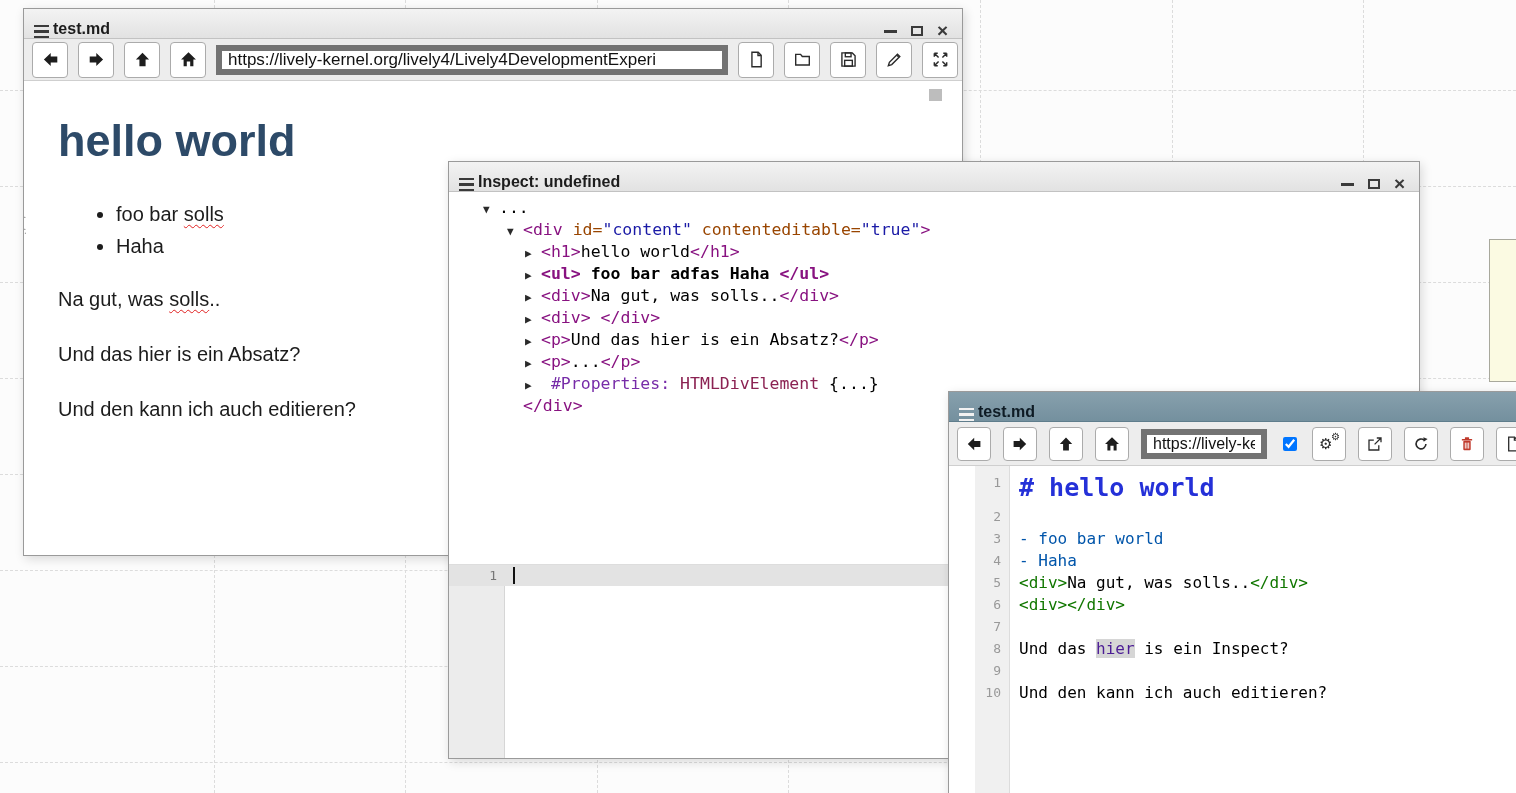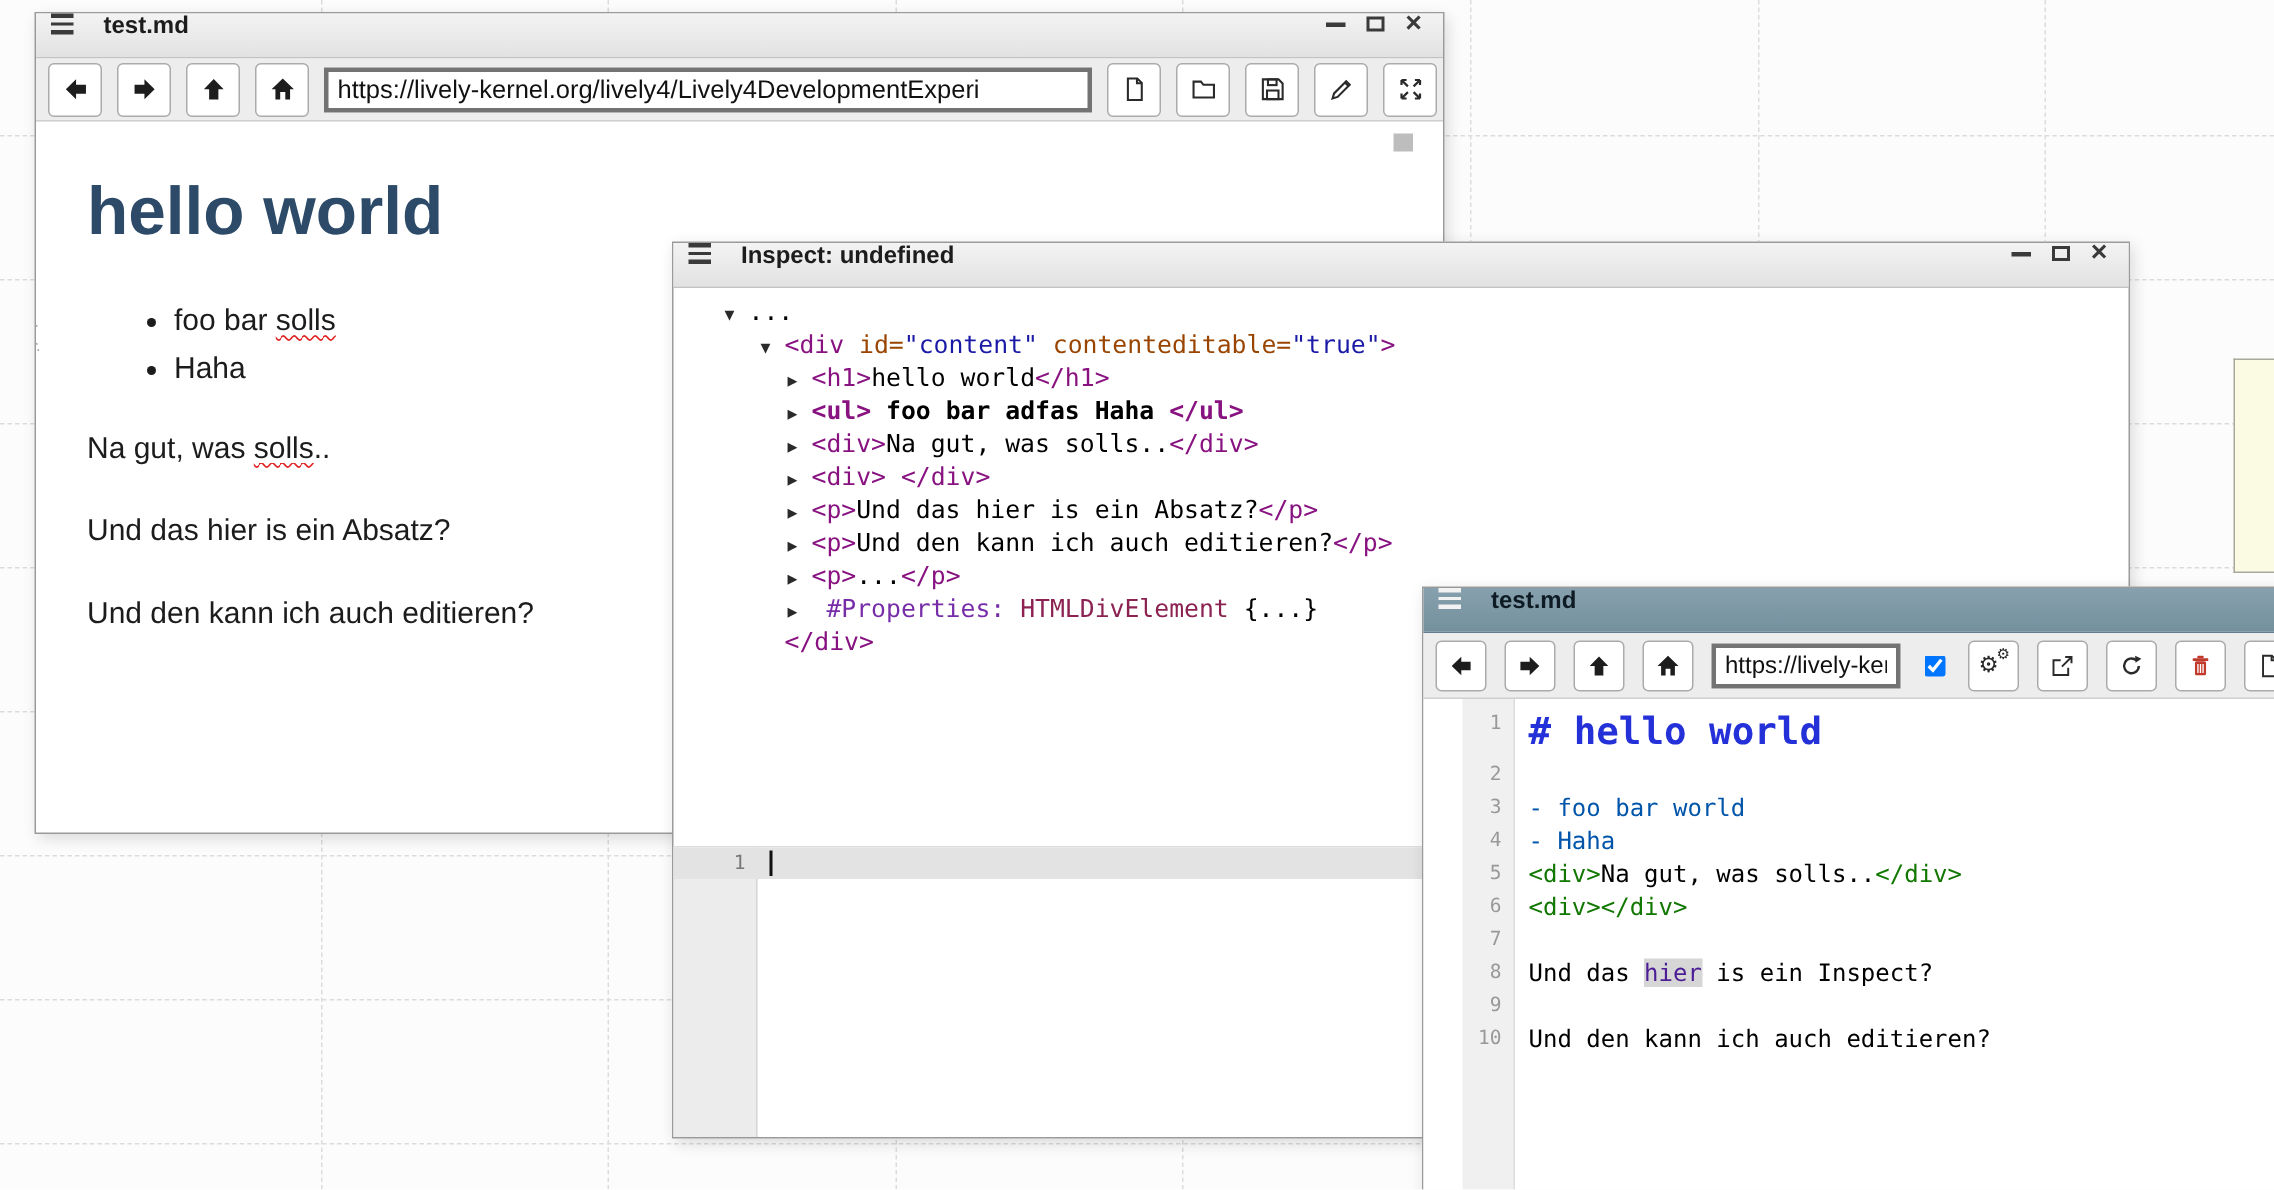--- a/index.html
+++ b/index.html
@@ -10,21 +10,21 @@
   .grid-h{position:absolute;left:0;right:0;height:0;border-top:1px dashed #dcdcdc;z-index:0;}
   .side-frag{position:absolute;left:1489px;top:239px;width:27px;height:143px;background:#fbfae2;
              border:1px solid #a8a89c;border-right:none;z-index:1;}
 
   .window{position:absolute;background:#fff;border:1px solid #9a9a9a;
           box-shadow:2px 3px 10px rgba(0,0,0,0.14);}
   .win1{left:23px;top:8px;width:940px;height:548px;z-index:2;}
   .win2{left:448px;top:161px;width:972px;height:598px;z-index:3;}
   .win3{left:948px;top:391px;width:600px;height:480px;z-index:4;}
 
-  .titlebar{height:30px;display:flex;align-items:flex-start;gap:20px;padding:0 8px 0 10px;
+  .titlebar{height:30px;display:flex;align-items:flex-end;gap:4px;padding:0 8px 0 10px;
             background:linear-gradient(#f3f3f3,#e2e2e2);border-bottom:1px solid #c2c2c2;}
   .titlebar .title{font-size:16px;font-weight:bold;color:#1c1c1c;}
   .hamburger{display:flex;flex-direction:column;gap:3px;width:15px;}
   .hamburger i{display:block;width:15px;height:2.5px;background:#3a3a3a;}
   .win-controls{margin-left:auto;display:flex;align-items:center;gap:14px;padding-right:6px;}
   .ctrl-min{width:13px;height:3px;background:#3a3a3a;}
   .ctrl-max{width:12px;height:10px;border:2px solid #3a3a3a;}
   .ctrl-close{font-size:19px;font-weight:bold;color:#3a3a3a;line-height:14px;}
 
   .win3 .titlebar{background:linear-gradient(#87a0ad,#74909e);border-bottom:1px solid #5f7d8c;}
@@ -32,21 +32,21 @@
   .win3 .hamburger i{background:#f2f2f2;}
 
   .toolbar{display:flex;align-items:center;background:#ededed;border-bottom:1px solid #cfcfcf;}
   .win1 .toolbar{height:42px;gap:10px;padding:0 8px;}
   .win3 .toolbar{height:44px;gap:12px;padding:0 8px;}
   .tb-btn{background:#fff;border:1px solid #ababab;border-radius:4px;display:flex;
           align-items:center;justify-content:center;flex:none;}
   .win1 .tb-btn{width:36px;height:36px;}
   .win3 .tb-btn{width:34px;height:34px;}
   .tb-btn svg{display:block;}
-  .url-input{height:30px;border:3px solid #737373;background:#fff;color:#111;padding:0 6px;
+  .url-input{height:30px;border:6px solid #737373;background:#fff;color:#111;padding:0 6px;
              font-family:"Liberation Sans",sans-serif;flex:none;}
   .win1 .url-input{width:512px;font-size:17px;}
   .win3 .url-input{width:126px;font-size:16px;}
   .auto-chk{width:14px;height:14px;flex:none;}
   .gear-wrap{position:relative;width:20px;height:20px;}
   .gear-big{position:absolute;left:0;top:1px;font-size:15px;color:#2a2a2a;line-height:18px;}
   .gear-small{position:absolute;right:-1px;top:-3px;font-size:10px;color:#2a2a2a;line-height:12px;}
 
   
   .pv-body{position:relative;height:476px;color:#1c1c1c;overflow:hidden;}
@@ -207,21 +207,20 @@
     </div>
     <div class="insp-body">
       <div class="tree">
           <div class="tree-line" style="padding-left: 34px;"><span class="tw-arrow">▼</span><span style="color: rgb(0, 0, 0);">...</span></div>
           <div class="tree-line" style="padding-left: 58px;"><span class="tw-arrow">▼</span><span style="color: rgb(136, 18, 128);">&lt;div</span><span style="color: rgb(0, 0, 0);"> </span><span style="color: rgb(153, 69, 0);">id=</span><span style="color: rgb(26, 26, 166);">"content"</span><span style="color: rgb(0, 0, 0);"> </span><span style="color: rgb(153, 69, 0);">contenteditable=</span><span style="color: rgb(26, 26, 166);">"true"</span><span style="color: rgb(136, 18, 128);">&gt;</span></div>
           <div class="tree-line" style="padding-left: 76px;"><span class="tw-arrow">▶</span><span style="color: rgb(136, 18, 128);">&lt;h1&gt;</span><span style="color: rgb(0, 0, 0);">hello world</span><span style="color: rgb(136, 18, 128);">&lt;/h1&gt;</span></div>
           <div class="tree-line" style="padding-left: 76px; font-weight: bold;"><span class="tw-arrow">▶</span><span style="color: rgb(136, 18, 128);">&lt;ul&gt;</span><span style="color: rgb(0, 0, 0);"> foo bar adfas Haha </span><span style="color: rgb(136, 18, 128);">&lt;/ul&gt;</span></div>
           <div class="tree-line" style="padding-left: 76px;"><span class="tw-arrow">▶</span><span style="color: rgb(136, 18, 128);">&lt;div&gt;</span><span style="color: rgb(0, 0, 0);">Na gut, was solls..</span><span style="color: rgb(136, 18, 128);">&lt;/div&gt;</span></div>
           <div class="tree-line" style="padding-left: 76px;"><span class="tw-arrow">▶</span><span style="color: rgb(136, 18, 128);">&lt;div&gt;</span><span style="color: rgb(0, 0, 0);"> </span><span style="color: rgb(136, 18, 128);">&lt;/div&gt;</span></div>
           <div class="tree-line" style="padding-left: 76px;"><span class="tw-arrow">▶</span><span style="color: rgb(136, 18, 128);">&lt;p&gt;</span><span style="color: rgb(0, 0, 0);">Und das hier is ein Absatz?</span><span style="color: rgb(136, 18, 128);">&lt;/p&gt;</span></div>
-          <div class="tree-line" style="padding-left: 76px;"><span class="tw-arrow">▶</span><span style="color: rgb(136, 18, 128);">&lt;p&gt;</span><span style="color: rgb(0, 0, 0);">Und den kann ich auch editieren?</span><span style="color: rgb(136, 18, 128);">&lt;/p&gt;</span></div>
           <div class="tree-line" style="padding-left: 76px;"><span class="tw-arrow">▶</span><span style="color: rgb(136, 18, 128);">&lt;p&gt;</span><span style="color: rgb(0, 0, 0);">...</span><span style="color: rgb(136, 18, 128);">&lt;/p&gt;</span></div>
           <div class="tree-line" style="padding-left: 76px;"><span class="tw-arrow">▶</span><span style="color: rgb(0, 0, 0);"> </span><span style="color: rgb(119, 44, 168);">#Properties:</span><span style="color: rgb(0, 0, 0);"> </span><span style="color: rgb(139, 34, 82);">HTMLDivElement</span><span style="color: rgb(0, 0, 0);"> {...}</span></div>
           <div class="tree-line" style="padding-left: 58px;"><span class="tw-arrow"></span><span style="color: rgb(136, 18, 128);">&lt;/div&gt;</span></div>
         </div>
       <div class="mini-editor">
         <div class="mini-gutter"></div>
         <div class="mini-row1">
           <span class="mini-num">1</span>
           <span class="mini-cursor"></span>
         </div>

